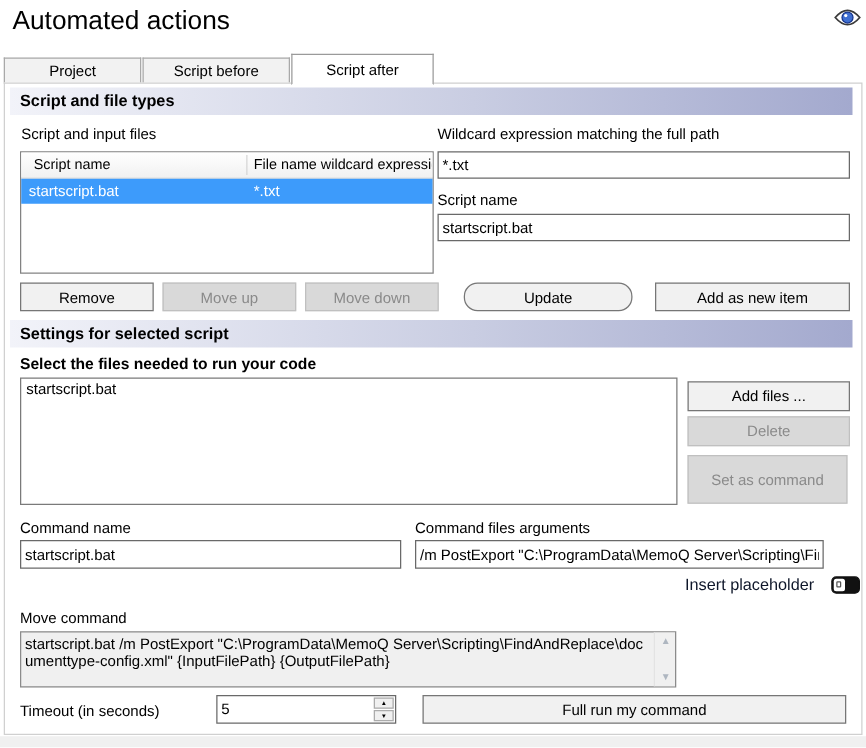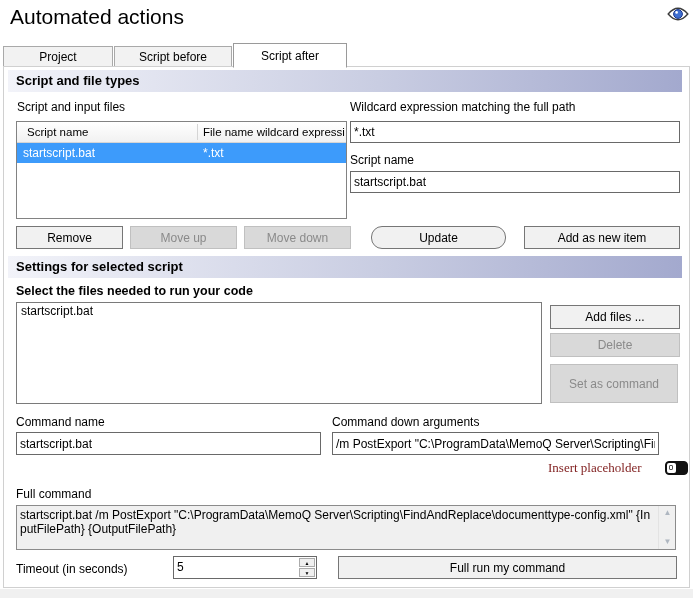--- a/index.html
+++ b/index.html
@@ -46,32 +46,32 @@
   .grid-row.selected { position:absolute; left:0; right:0; top:21px; height:20px;
                        background:#3d9bfb; color:#fff; }
   .grid-row .cell { position:absolute; top:0; height:20px; line-height:20px;
                     font-size:12px; white-space:nowrap; overflow:hidden; }
 
   
   .listbox { left:16px; top:302px; width:526px; height:102px; z-index:4;
              background:#fff; border:1px solid #7a7a7a; }
   .list-item { height:16px; line-height:16px; padding-left:4px; font-size:12px; }
 
-  .link { z-index:4; color:#7f1d1d; font-size:13px; white-space:nowrap; cursor:pointer;font-family:Liberation Serif, serif; }
+  .link { z-index:4; color:#0f172a; font-size:13px; white-space:nowrap; cursor:pointer; }
 
   
   .toggle { left:665px; top:461px; width:23px; height:14px; z-index:4;
             background:#111; border-radius:4px; border:1px solid #111; cursor:pointer; }
   .toggle .knob { position:absolute; left:1px; top:1px; width:9px; height:10px;
                   background:#fff; border-radius:2px; }
   .toggle .knob-inner { position:absolute; left:2px; top:2px; width:4px; height:5px;
                         border:1px solid #555; border-radius:1px; }
 
   
-  .fullcmd { left:16px; top:505px; width:660px; height:45px; z-index:4;
+  .fullcmd { left:16px; top:505px; width:525px; height:45px; z-index:4;
              background:#f0f0f0; border:1px solid #8b8b8b; }
   .fullcmd-text { position:absolute; left:3px; top:2px; right:20px; bottom:2px;
                   font-size:12px; line-height:14px; white-space:pre-wrap; word-break:break-all;
                   overflow:hidden; }
   .fc-scroll { position:absolute; right:0; top:0; bottom:0; width:17px; background:#f0f0f0;
                border-left:1px solid #e3e3e3; }
   .fc-arrow { position:absolute; left:0; width:17px; height:14px; text-align:center;
               font-size:8px; line-height:14px; color:#aeb6c0; }
 
   
@@ -140,31 +140,31 @@
   <div class="list-item">startscript.bat</div>
 </div>
 
 <button class="abs btn" style="left:550px; top:305px; width:130px; height:24px;">Add files ...</button>
 <button class="abs btn disabled" style="left:550px; top:333px; width:130px; height:24px;">Delete</button>
 <button class="abs btn disabled" style="left:550px; top:364px; width:128px; height:39px;">Set as command</button>
 
 <div class="abs label" style="left:16px; top:415px;">Command name</div>
 <input class="abs tbox" style="left: 16px; top: 432px; width: 305px; height: 23px;" value="startscript.bat">
 
-<div class="abs label" style="left:332px; top:415px;">Command down arguments</div>
+<div class="abs label" style="left:332px; top:415px;">Command files arguments</div>
 <input class="abs tbox" style="left: 332px; top: 432px; width: 327px; height: 23px;" value="/m PostExport &quot;C:\ProgramData\MemoQ Server\Scripting\FindAndReplace\documenttype-config.xml&quot; {InputFilePath} {OutputFilePath}">
 
 <div class="abs link" style="left:548px; top:460px;">Insert placeholder</div>
 <div class="abs toggle">
   <div class="knob">
     <div class="knob-inner"></div>
   </div>
 </div>
 
-<div class="abs label" style="left:16px; top:487px;">Full command</div>
+<div class="abs label" style="left:16px; top:487px;">Move command</div>
 <div class="abs fullcmd">
   <div class="fullcmd-text">startscript.bat /m PostExport "C:\ProgramData\MemoQ Server\Scripting\FindAndReplace\documenttype-config.xml" {InputFilePath} {OutputFilePath}</div>
   <div class="fc-scroll">
     <div class="fc-arrow" style="top:0;">▲</div>
     <div class="fc-arrow" style="bottom:0;">▼</div>
   </div>
 </div>
 
 <div class="abs label" style="left:16px; top:562px;">Timeout (in seconds)</div>
 <div class="abs spinner">

